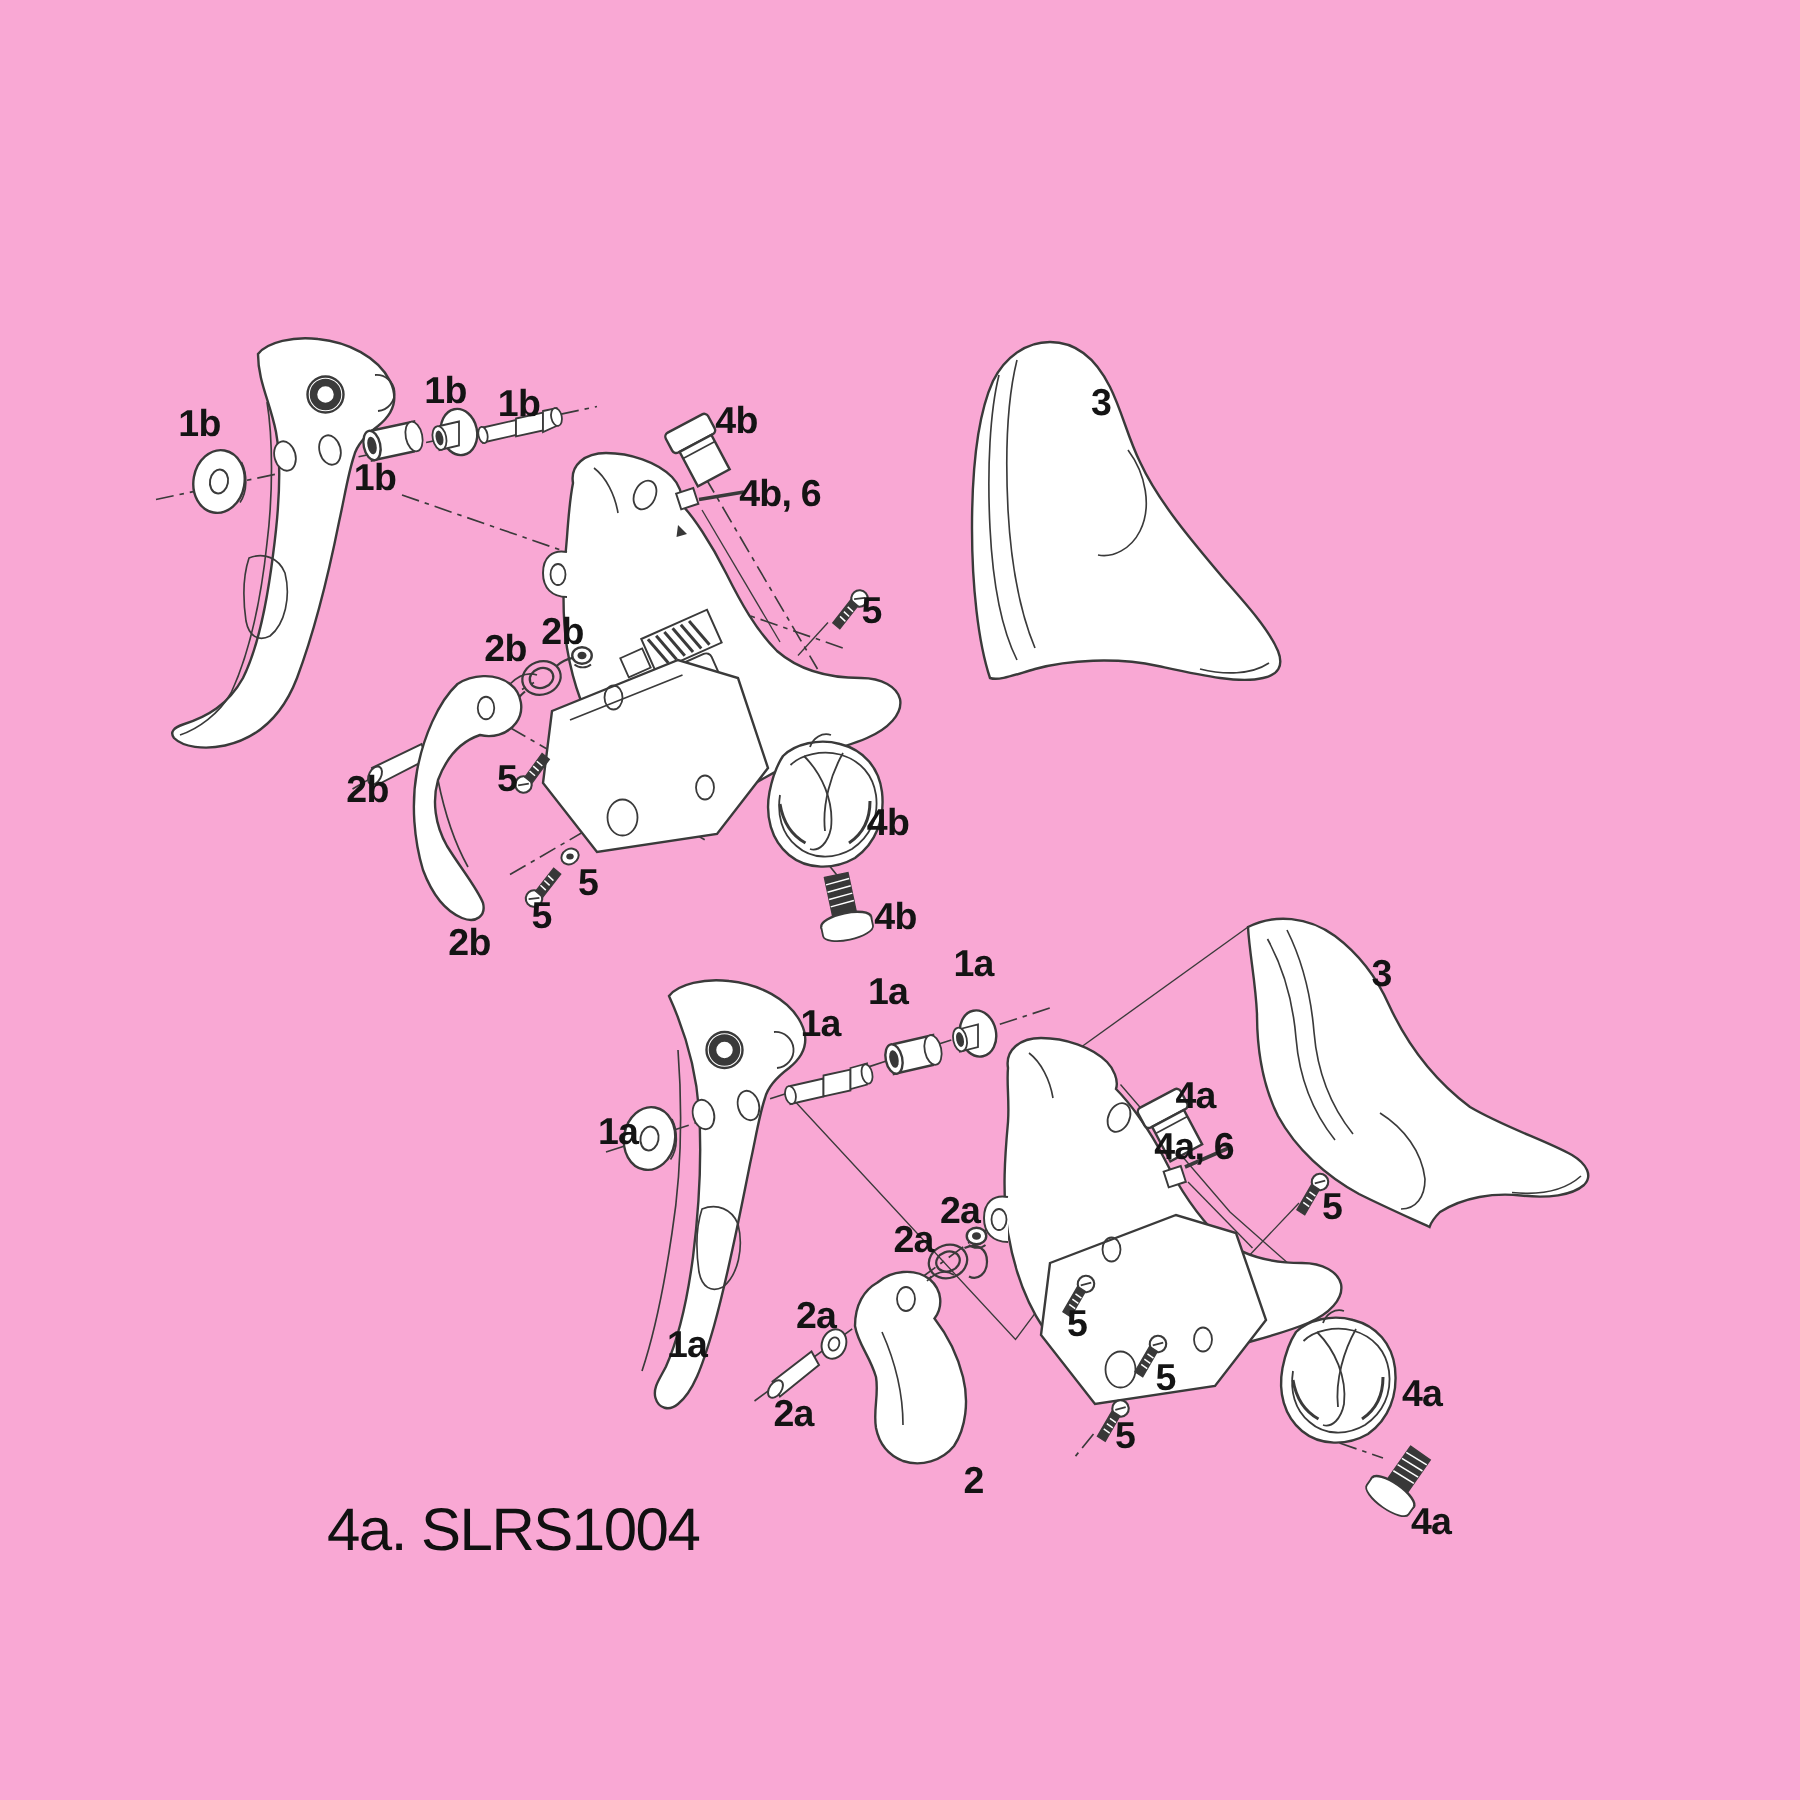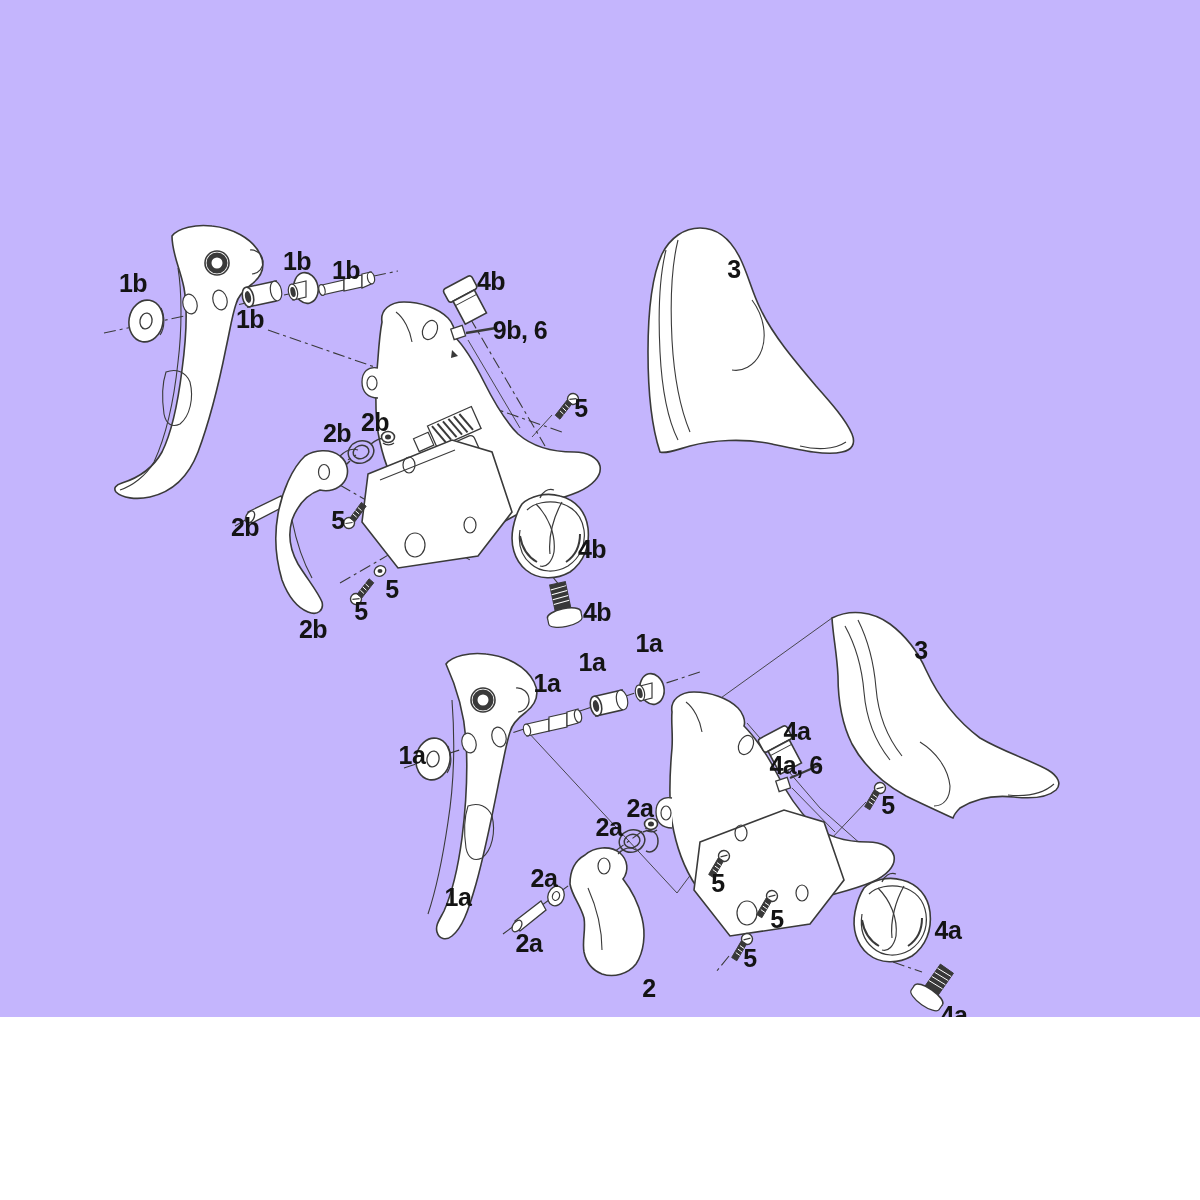--- a/index.html
+++ b/index.html
@@ -1,16 +1,16 @@
 <!DOCTYPE html>
 <html><head>
 <meta charset="utf-8">
 <style>
   html,body{margin:0;padding:0;background:#fff;}
-  .stage{position:relative;width:1200px;height:1017px;background:#c4b5fd;overflow:hidden;
+  .stage{position:relative;width:1200px;height:1200px;background:#f9a8d4;overflow:hidden;
          font-family:"Liberation Sans", sans-serif;}
   .stage svg{position:absolute;left:0;top:0;color:#3a3a3a;}
   .lbl{position:absolute;transform:translate(-50%,-50%);font-weight:bold;font-size:25px;
        letter-spacing:-0.5px;color:#141414;white-space:nowrap;line-height:1;}
   .caption{position:absolute;left:218px;top:1000px;font-size:40px;letter-spacing:-1px;
        color:#111;white-space:nowrap;line-height:1;}
   path,ellipse,circle,line,polyline,rect{vector-effect:non-scaling-stroke;}
 </style>
 </head>
 <body>
@@ -361,21 +361,21 @@
       <path stroke-width="1.1" d="M1008 795 C1028 797 1044 793 1054 784"></path>
     </g>
   </g>
 </svg>
 
   <span class="lbl" style="left:133px;top:283px">1b</span>
   <span class="lbl" style="left:297px;top:261px">1b</span>
   <span class="lbl" style="left:346px;top:270px">1b</span>
   <span class="lbl" style="left:250px;top:319px">1b</span>
   <span class="lbl" style="left:491px;top:281px">4b</span>
-  <span class="lbl" style="left:520px;top:330px">9b, 6</span>
+  <span class="lbl" style="left:520px;top:330px">4b, 6</span>
   <span class="lbl" style="left:734px;top:269px">3</span>
   <span class="lbl" style="left:581px;top:408px">5</span>
   <span class="lbl" style="left:375px;top:422px">2b</span>
   <span class="lbl" style="left:337px;top:433px">2b</span>
   <span class="lbl" style="left:245px;top:527px">2b</span>
   <span class="lbl" style="left:338px;top:520px">5</span>
   <span class="lbl" style="left:392px;top:589px">5</span>
   <span class="lbl" style="left:361px;top:611px">5</span>
   <span class="lbl" style="left:313px;top:629px">2b</span>
   <span class="lbl" style="left:592px;top:549px">4b</span>
@@ -394,13 +394,14 @@
   <span class="lbl" style="left:544px;top:878px">2a</span>
   <span class="lbl" style="left:529px;top:943px">2a</span>
   <span class="lbl" style="left:888px;top:805px">5</span>
   <span class="lbl" style="left:718px;top:883px">5</span>
   <span class="lbl" style="left:777px;top:919px">5</span>
   <span class="lbl" style="left:750px;top:958px">5</span>
   <span class="lbl" style="left:649px;top:988px">2</span>
   <span class="lbl" style="left:948px;top:930px">4a</span>
   <span class="lbl" style="left:954px;top:1015px">4a</span>
 
+  <div class="caption">4a. SLRS1004</div>
 </div>
 
 </body></html>

